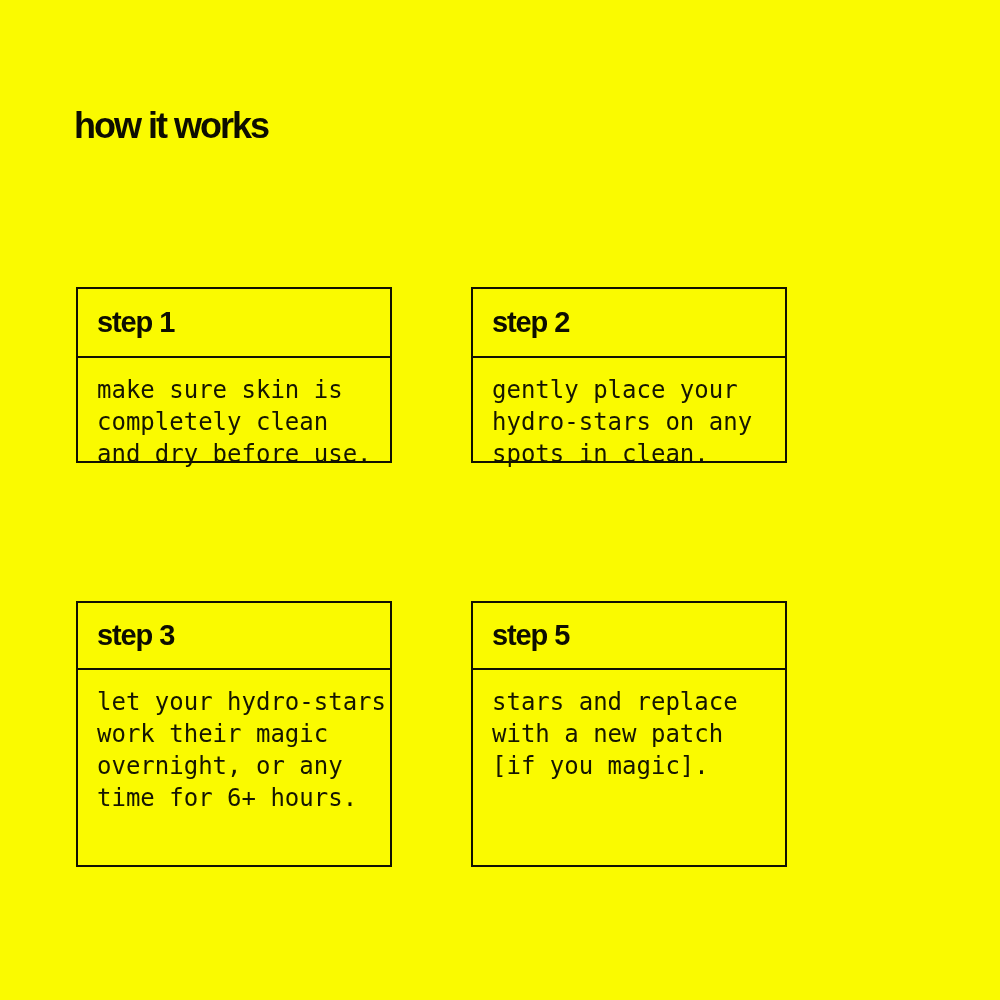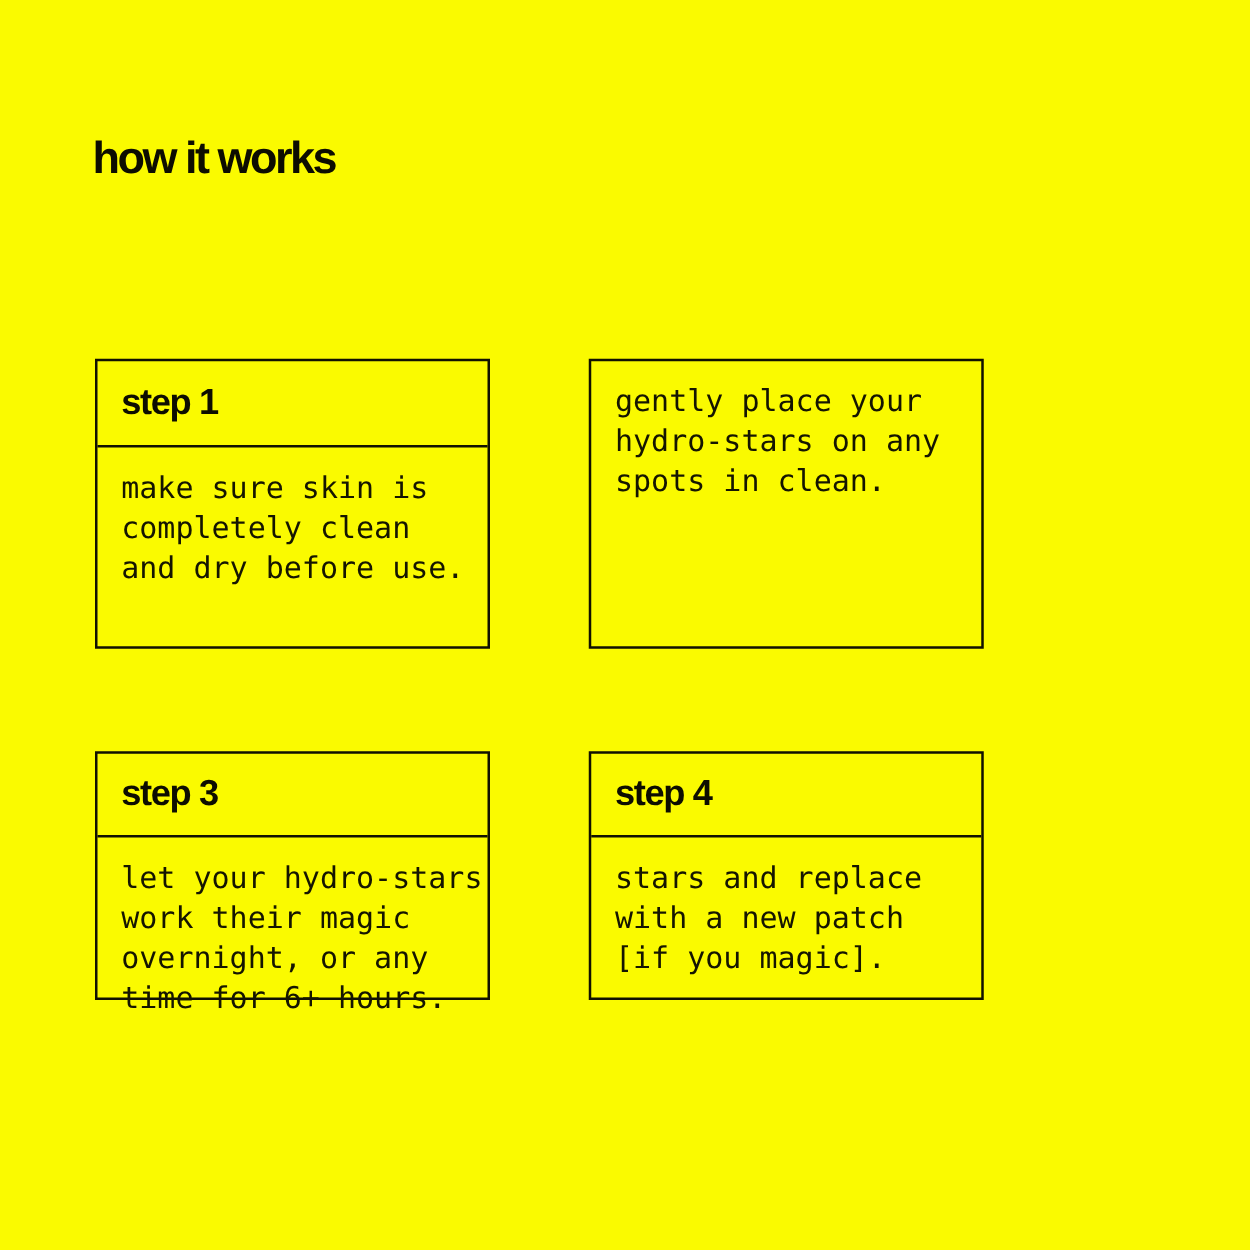--- a/index.html
+++ b/index.html
@@ -43,22 +43,22 @@
 
   .step-card {
     position: absolute;
     border: 2px solid #111100;
     background: transparent;
     box-sizing: border-box;
     width: 316px;
   }
   .step-card.col-1 { left: 0px; }
   .step-card.col-2 { left: 395px; }
-  .step-card.row-1 { top: 0px; height: 232px; }
-  .step-card.row-2 { top: 314px; height: 199px; }
+  .step-card.row-1 { top: 0px; height: 176px; }
+  .step-card.row-2 { top: 314px; height: 266px; }
 
   .step-header {
     box-sizing: border-box;
     height: 69px;
     border-bottom: 2px solid #111100;
     display: flex;
     align-items: center;
     padding: 0 0 0 19px;
   }
   .step-card.row-2 .step-header {
@@ -104,20 +104,23 @@
         <div class="step-title">step 1</div>
       </div>
       <div class="step-body">
         <div class="step-line">make sure skin is</div>
         <div class="step-line">completely clean</div>
         <div class="step-line">and dry before use.</div>
       </div>
     </div>
 
     <div class="step-card col-2 row-1">
+      <div class="step-header">
+        <div class="step-title">step 2</div>
+      </div>
       <div class="step-body">
         <div class="step-line">gently place your</div>
         <div class="step-line">hydro-stars on any</div>
         <div class="step-line">spots in clean.</div>
       </div>
     </div>
 
     <div class="step-card col-1 row-2">
       <div class="step-header">
         <div class="step-title">step 3</div>
@@ -125,21 +128,21 @@
       <div class="step-body">
         <div class="step-line">let your hydro-stars</div>
         <div class="step-line">work their magic</div>
         <div class="step-line">overnight, or any</div>
         <div class="step-line">time for 6+ hours.</div>
       </div>
     </div>
 
     <div class="step-card col-2 row-2">
       <div class="step-header">
-        <div class="step-title">step 4</div>
+        <div class="step-title">step 5</div>
       </div>
       <div class="step-body">
         <div class="step-line">stars and replace</div>
         <div class="step-line">with a new patch</div>
         <div class="step-line">[if you magic].</div>
       </div>
     </div>
 
   </div>
 </div>

